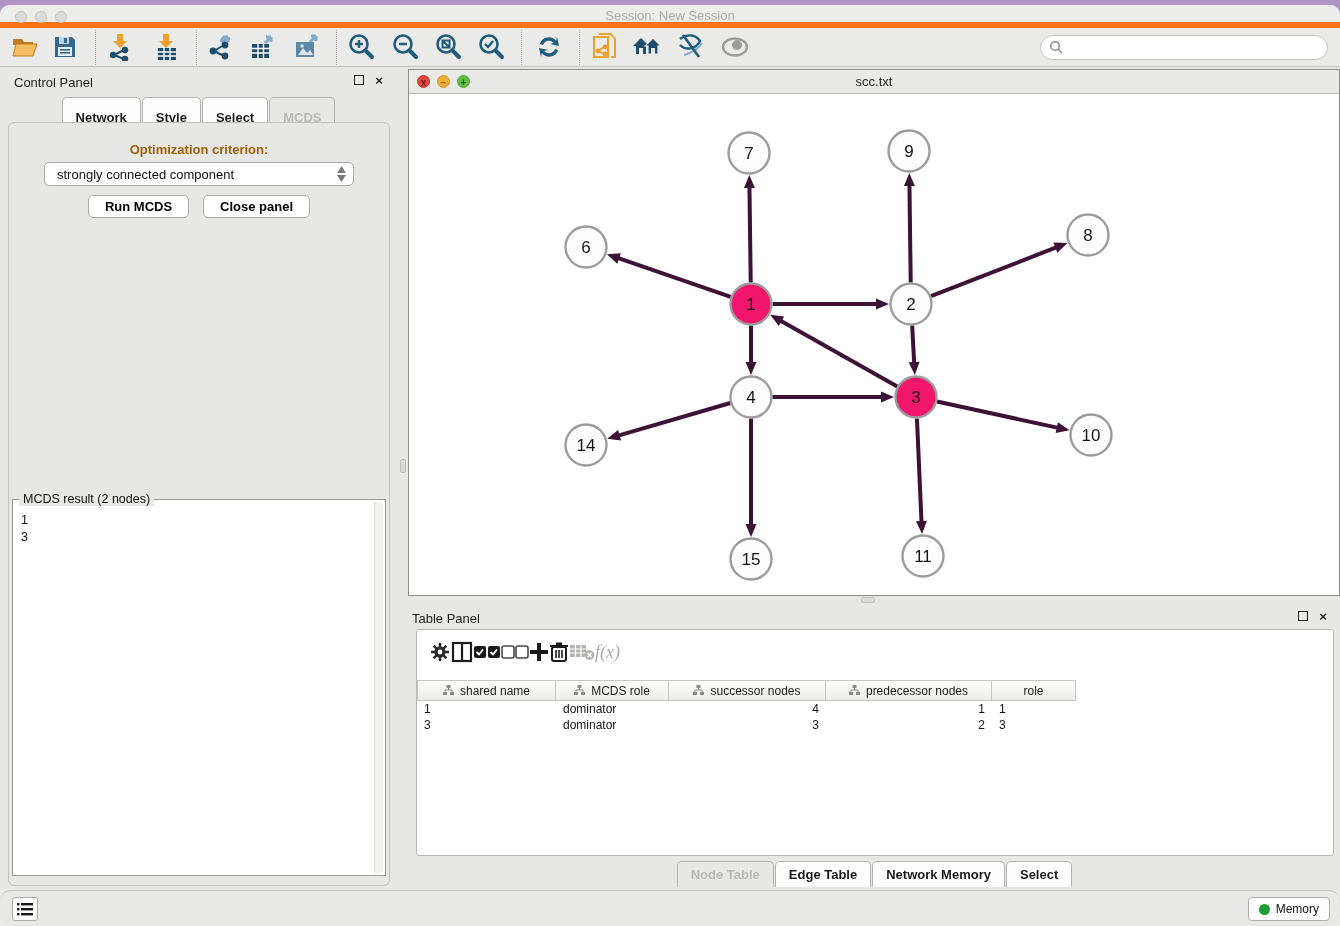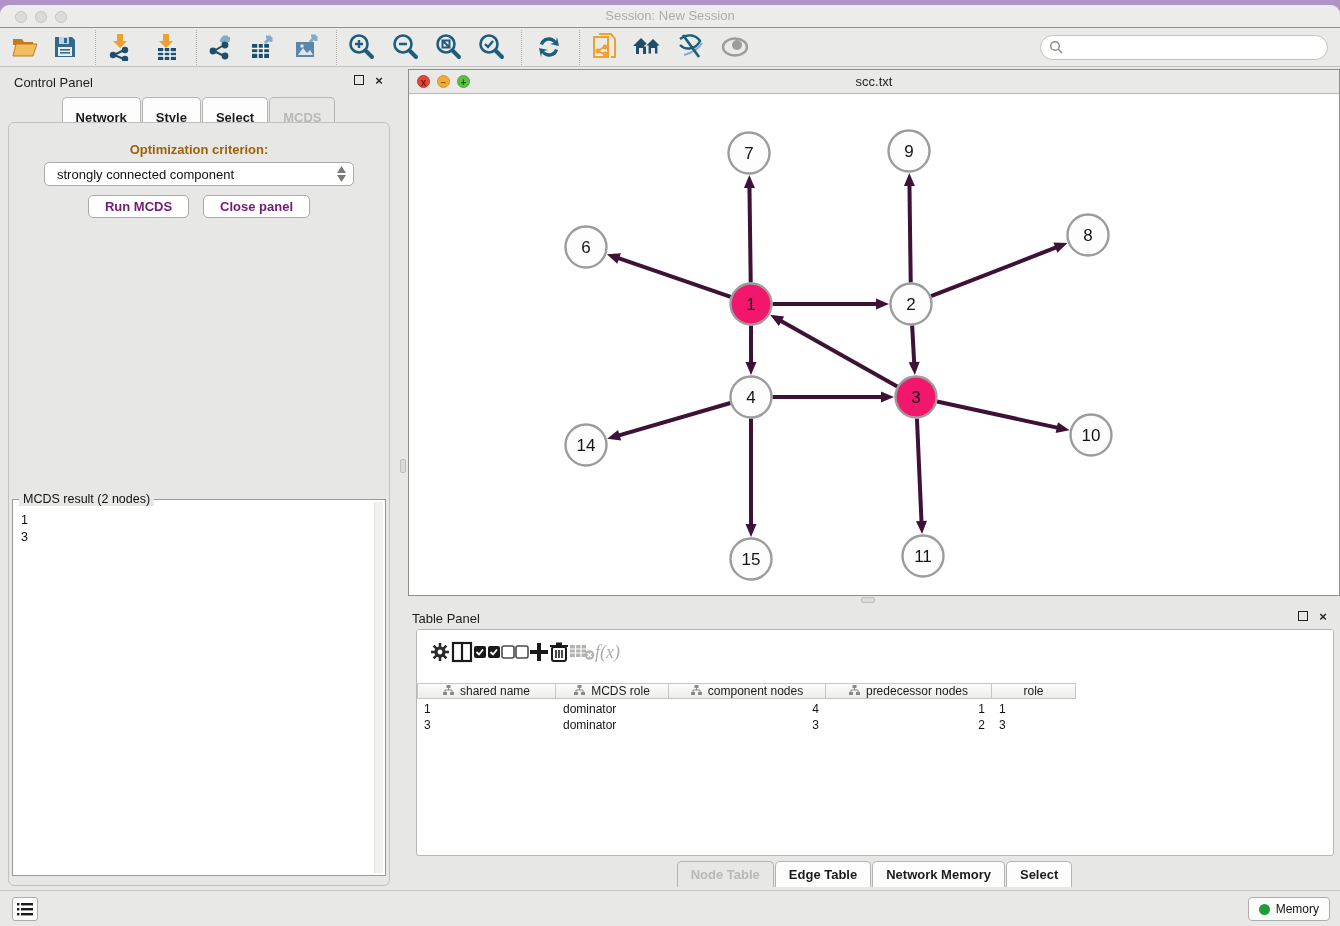--- a/index.html
+++ b/index.html
@@ -4,21 +4,21 @@
 <style>
   * { margin:0; padding:0; box-sizing:border-box; }
   html,body { width:1340px; height:926px; overflow:hidden; }
   body { background:#B194C6; font-family:"Liberation Sans", sans-serif; }
 
   .window { position:absolute; top:5px; left:0; width:1340px; height:921px;
             background:#ECECEA; border-radius:9px 9px 0 0; overflow:hidden; }
 
   
   .titlebar { position:absolute; top:0; left:0; right:0; height:23px;
-              border-bottom:1px solid #f97316; }
+              border-bottom:6px solid #f97316; }
   .titlebar .title { position:absolute; left:0; right:0; top:3px; text-align:center;
                      font-size:13px; color:#AEACAA; }
   .tl { position:absolute; top:6px; width:12px; height:12px; border-radius:50%;
         background:#DCDBDA; border:1px solid #C5C4C3; }
   .tl.t1 { left:15px; } .tl.t2 { left:35px; } .tl.t3 { left:55px; }
 
   
   .toolbar { position:absolute; top:23px; left:0; right:0; height:39px;
              background:#EAEAE8; border-bottom:1px solid #C3C3C1; }
   .tbi { position:absolute; top:3px; width:34px; height:32px; display:flex;
@@ -54,21 +54,21 @@
   .criterion { position:absolute; top:95px; left:44px; width:310px; height:24px;
                background:#FFFFFF; border:1px solid #ABABA9; border-radius:5px;
                font-size:13px; color:#111; display:flex; align-items:center;
                padding-left:12px; }
   .spin { position:absolute; right:7px; top:3px; display:flex; flex-direction:column;
           align-items:center; line-height:8px; }
   .spin svg { display:block; }
   .cp-buttons { position:absolute; top:128px; left:0; right:0; display:flex;
                 justify-content:center; gap:14px; }
   .pushbtn { background:#FFFFFF; border:1px solid #ABABA9; border-radius:5px;
-             font-size:13px; font-weight:bold; color:#701a75; padding:3px 16px; height:23px;
+             font-size:13px; font-weight:bold; color:#000000; padding:3px 16px; height:23px;
              font-family:"Liberation Sans",sans-serif; }
   .result-box { position:absolute; left:12px; width:374px; top:432px; height:377px;
                 border:1px solid #9A9A98; background:#FFFFFF; }
   .result-legend { position:absolute; top:-8px; left:6px; background:#E7E7E5;
                    padding:0 4px; font-size:12.5px; color:#111; }
   .result-area { position:absolute; inset:10px 2px 2px 2px; background:#fff;
                  font-size:12.5px; color:#111; padding:2px 6px; line-height:17px; }
   .result-scroll { position:absolute; top:2px; bottom:2px; right:2px; width:9px;
                    background:#F1F1EF; border-left:1px solid #E2E2E0; }
 
@@ -99,36 +99,36 @@
 
   
   .table-panel { position:absolute; left:2px; right:0; top:536px; bottom:0; }
   .tp-header { position:absolute; top:0; left:0; right:0; height:24px; }
   .tp-box { position:absolute; left:6px; right:6px; top:26px; bottom:34px;
             background:#FFFFFF; border:1px solid #B7B7B5; border-radius:3px; overflow:hidden; }
   .tp-toolbar { position:absolute; top:0; left:0; right:0; height:44px; background:#fff;
                 display:flex; align-items:center; padding-left:12px; }
   .fx { font-family:"Liberation Serif", serif; font-style:italic; font-size:18px; color:#ABABA9; }
   .tgrid { position:absolute; top:50px; left:0; right:0; bottom:0; }
-  .thead { display:flex; height:21px;align-items:center; }
+  .thead { display:flex; height:21px; }
   .th { background:linear-gradient(#FCFCFA,#ECECEA); border-right:1px solid #C6C6C4;
         border-top:1px solid #C6C6C4; border-bottom:1px solid #C6C6C4;
         font-size:12px; color:#1B1B1B; display:flex; align-items:center;
         justify-content:center; gap:6px; }
   .th:first-child { border-left:1px solid #C6C6C4; }
   .trow { display:flex; height:16px; }
   .td { font-size:12px; color:#141414; padding:1px 7px; white-space:nowrap; overflow:hidden; }
   .td.r { text-align:right; }
 
   .tp-tabs { bottom:3px; }
   .tp-tabs .tab { height:26px; padding-top:5px; }
 
   
   .statusbar { position:absolute; left:0; right:0; bottom:0; height:36px;
-               background:#E8E8E6; border-top:1px solid #C6C6C4; }
+               background:#E8E8E6; border-top:1px solid #C6C6C4;border-radius:11px; }
   .listbtn { position:absolute; left:12px; top:6px; width:26px; height:24px; background:#FDFDFD;
              border:1px solid #ADADAB; border-radius:3px; display:flex; align-items:center;
              justify-content:center; }
   .membtn { position:absolute; right:10px; top:6px; height:24px; background:#FDFDFD;
             border:1px solid #ADADAB; border-radius:4px; display:flex; align-items:center;
             gap:6px; padding:0 10px; font-size:12px; color:#111; }
   .memdot { width:11px; height:11px; border-radius:50%; background:#1E9E38; }
 
   svg { display:block; }
 </style>
@@ -520,21 +520,21 @@
                   <span>
                     <svg width="11" height="11" viewBox="0 0 11 11">
                       <g fill="#8A8A88">
                         <rect x="3.5" y="0" width="4" height="3"></rect>
                         <rect x="0" y="7" width="4" height="3"></rect>
                         <rect x="7" y="7" width="4" height="3"></rect>
                       </g>
                       <path d="M5.5 3 v2 M2 7 V5 h7 v2" stroke="#8A8A88" stroke-width="1" fill="none"></path>
                     </svg>
                   </span>
-                  <span>component nodes</span>
+                  <span>successor nodes</span>
                 </div>
                 <div class="th" style="width: 166px;">
                   <span>
                     <svg width="11" height="11" viewBox="0 0 11 11">
                       <g fill="#8A8A88">
                         <rect x="3.5" y="0" width="4" height="3"></rect>
                         <rect x="0" y="7" width="4" height="3"></rect>
                         <rect x="7" y="7" width="4" height="3"></rect>
                       </g>
                       <path d="M5.5 3 v2 M2 7 V5 h7 v2" stroke="#8A8A88" stroke-width="1" fill="none"></path>

